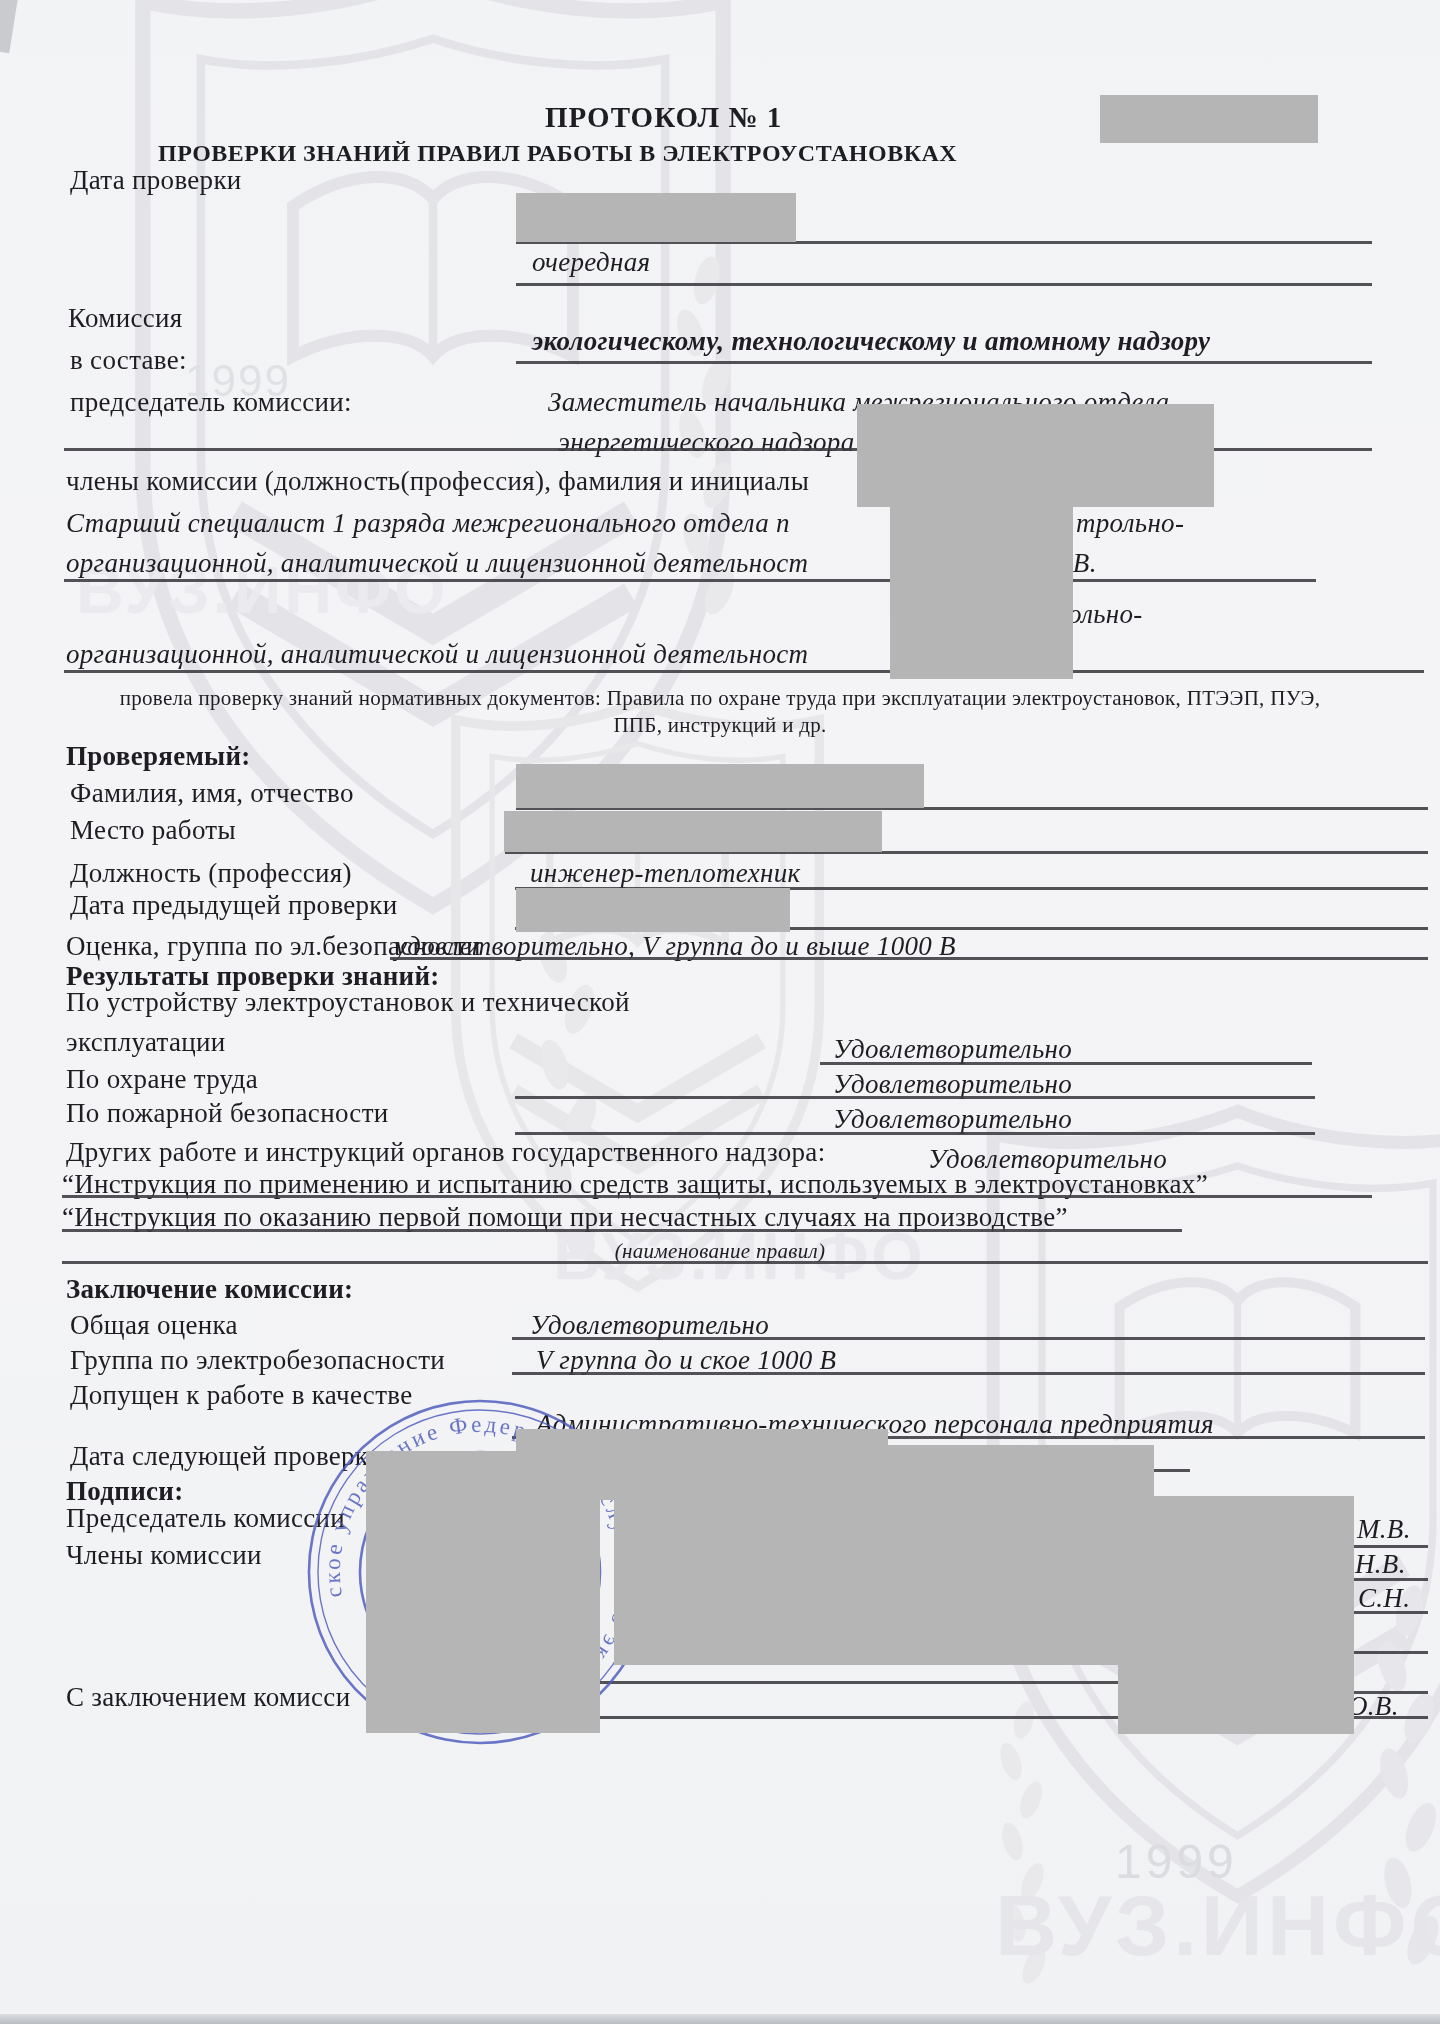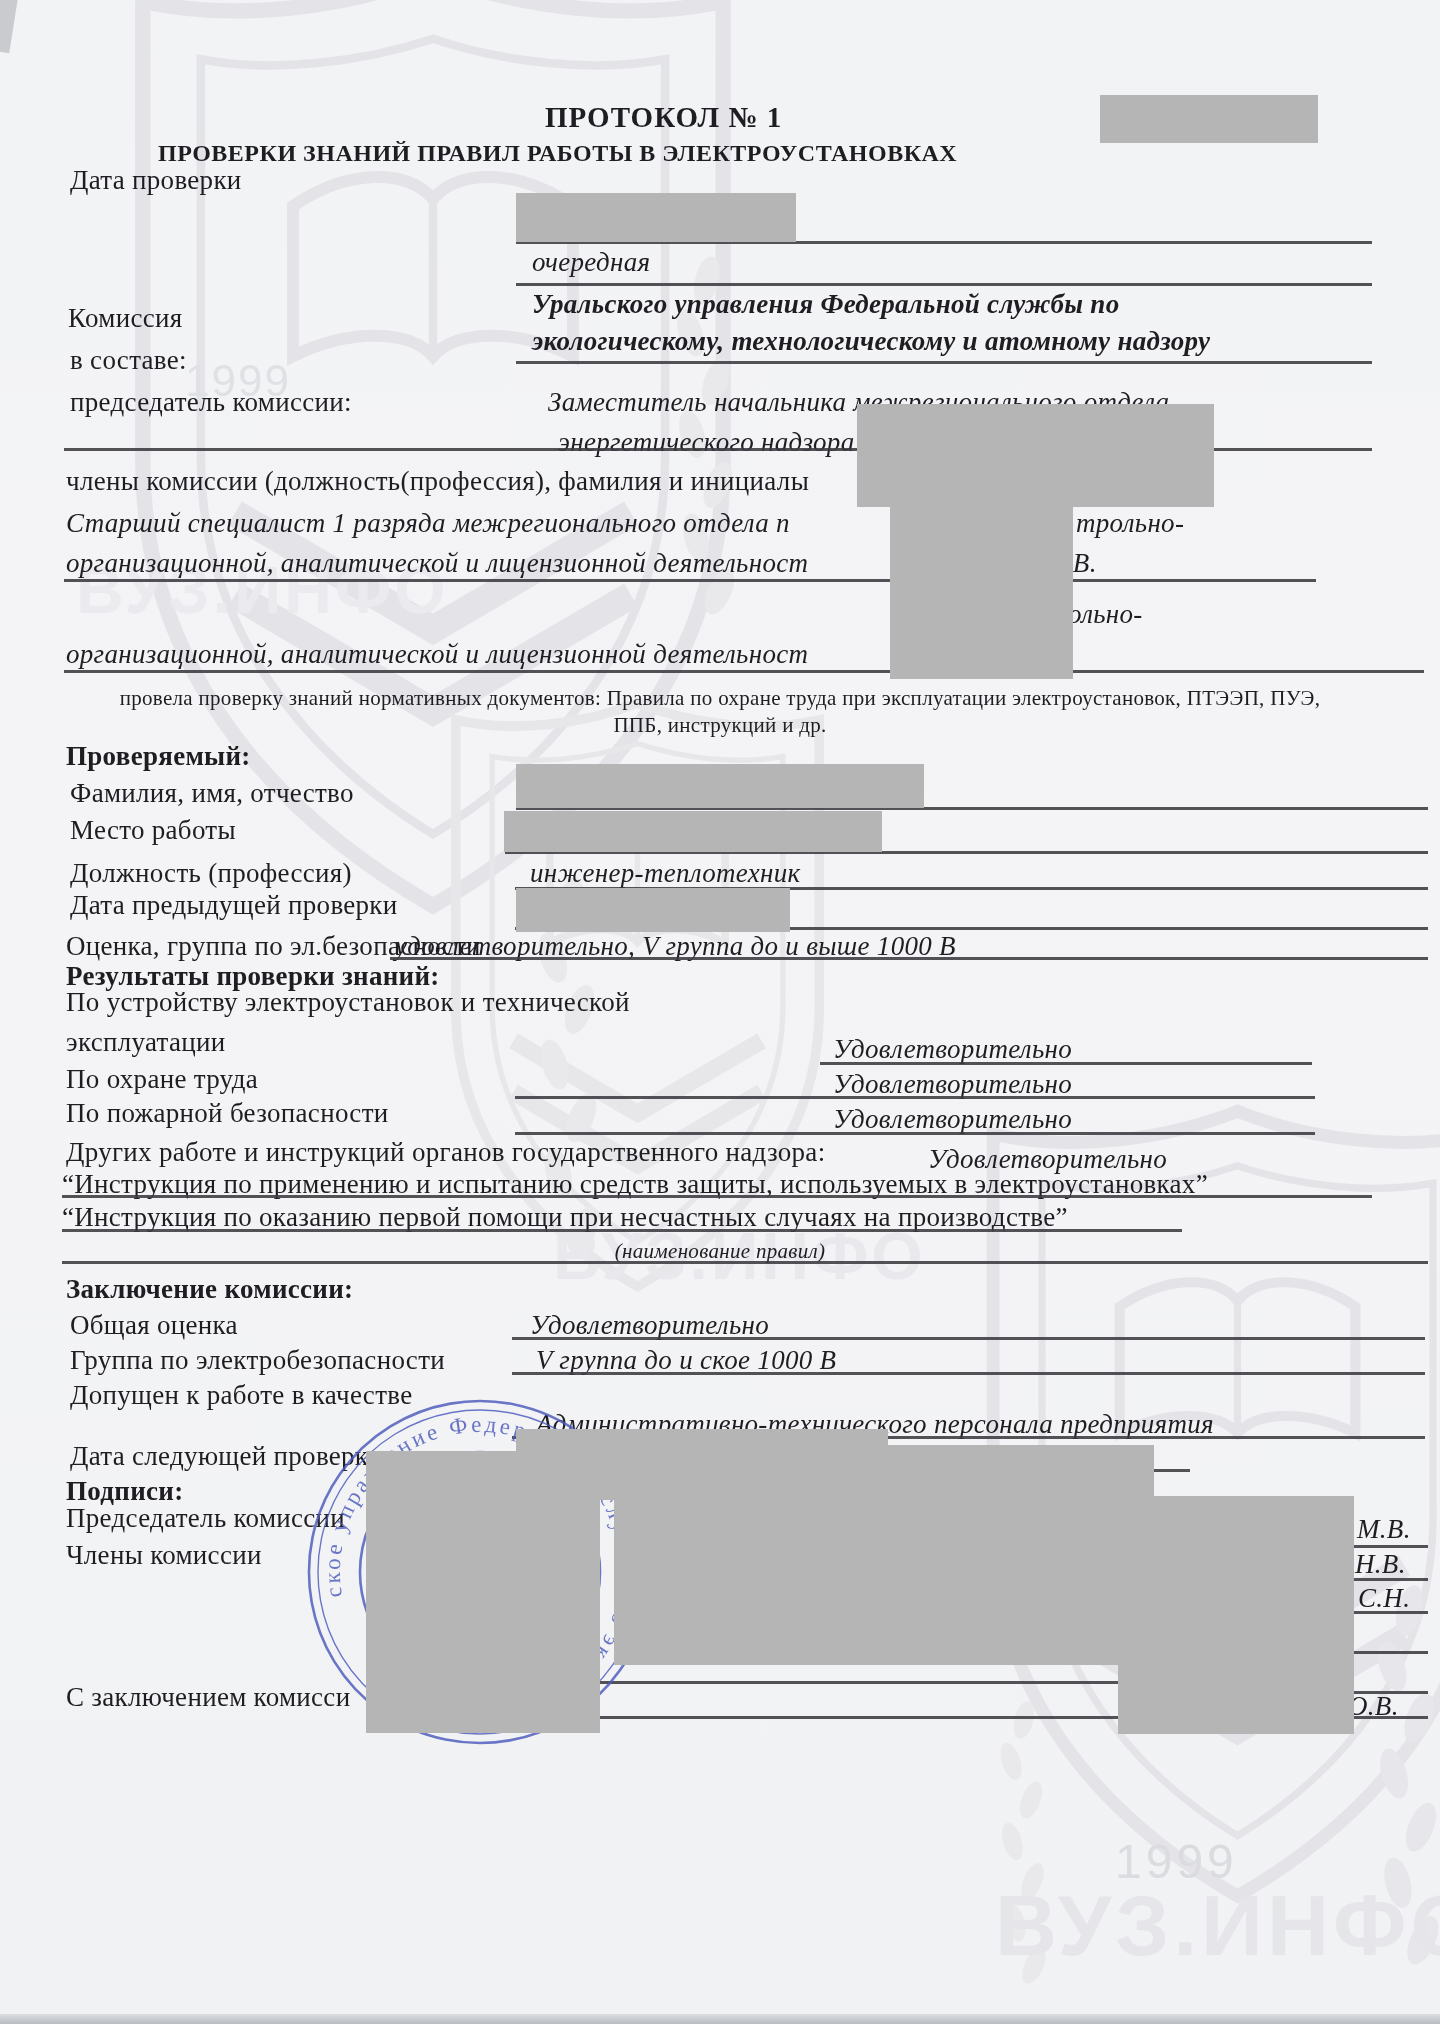--- a/index.html
+++ b/index.html
@@ -100,21 +100,20 @@
 
   <div class="txt-layer">
 
     <div class="t b" style="left:545px;top:100px;font-size:29px;letter-spacing:1px">ПРОТОКОЛ № 1</div>
     <div class="t b" style="left:158px;top:139px;font-size:24px;letter-spacing:.5px">ПРОВЕРКИ ЗНАНИЙ ПРАВИЛ  РАБОТЫ В  ЭЛЕКТРОУСТАНОВКАХ</div>
 
     <div class="t" style="left:70px;top:165px">Дата проверки</div>
     <div class="ln" style="left:516px;top:241px;width:856px"></div>
     <div class="t i" style="left:532px;top:247px">очередная</div>
     <div class="ln" style="left:516px;top:283px;width:856px"></div>
-    <div class="t bi" style="left:532px;top:289px">Уральского управления Федеральной службы по</div>
     <div class="t" style="left:68px;top:303px">Комиссия</div>
     <div class="t bi" style="left:532px;top:326px">экологическому, технологическому и атомному надзору</div>
     <div class="ln" style="left:516px;top:361px;width:856px"></div>
     <div class="t" style="left:70px;top:345px">в составе:</div>
 
     <div class="t" style="left:70px;top:387px">председатель комиссии:</div>
     <div class="t i" style="left:548px;top:387px">Заместитель начальника межрегионального отдела</div>
     <div class="t i" style="left:558px;top:427px">энергетического надзора</div>
     <div class="ln" style="left:64px;top:448px;width:1308px"></div>
 

